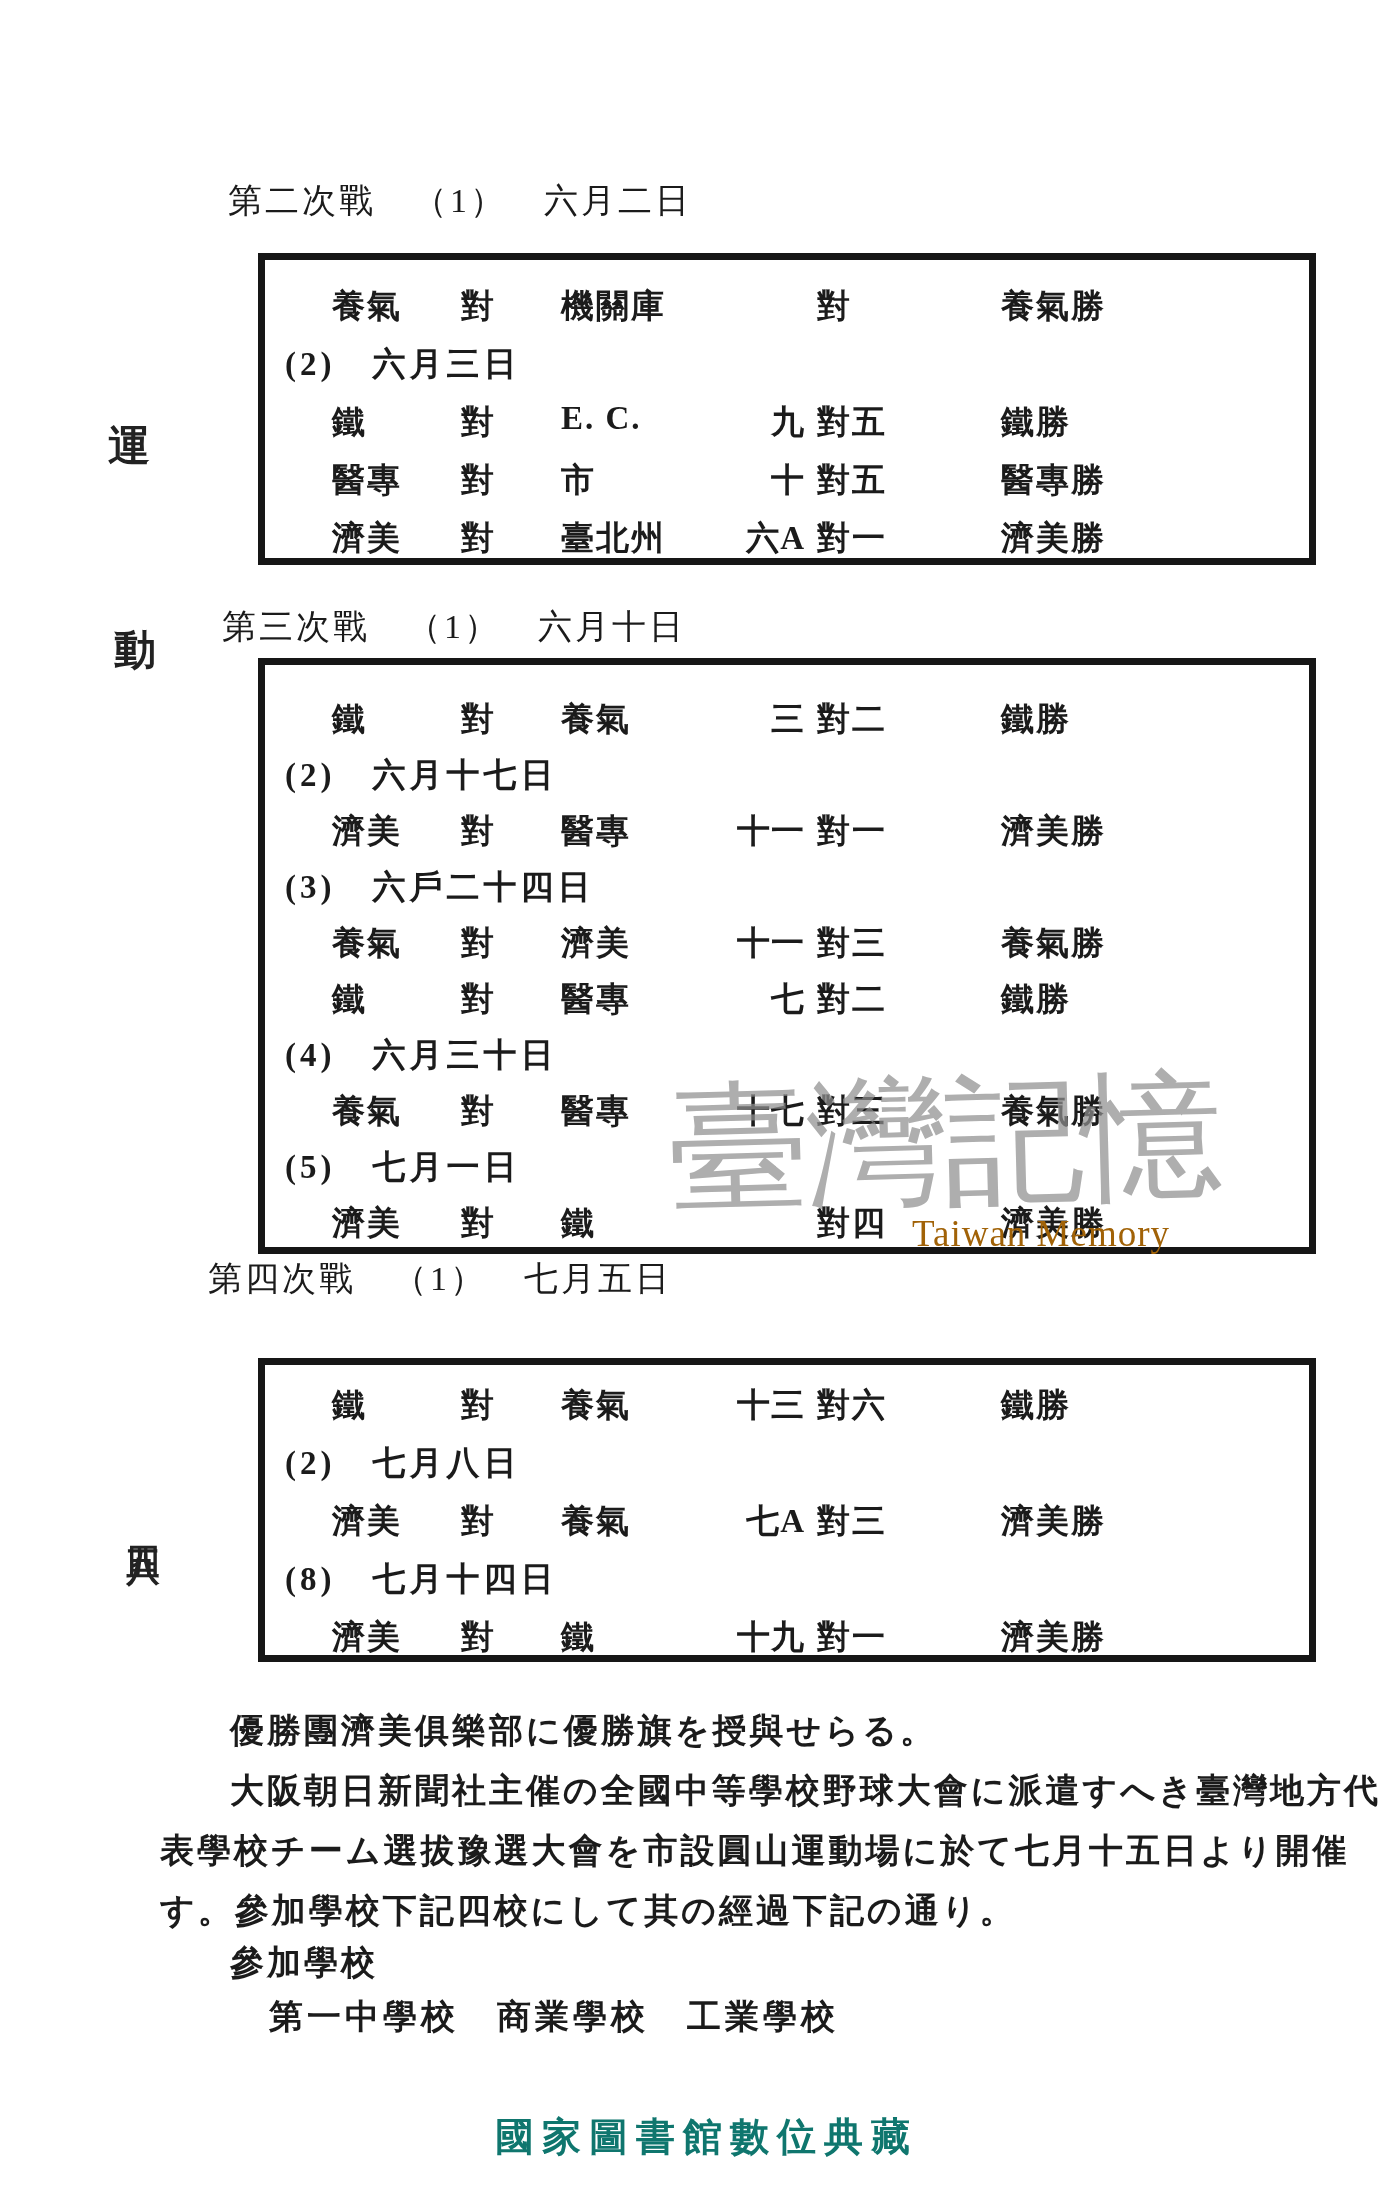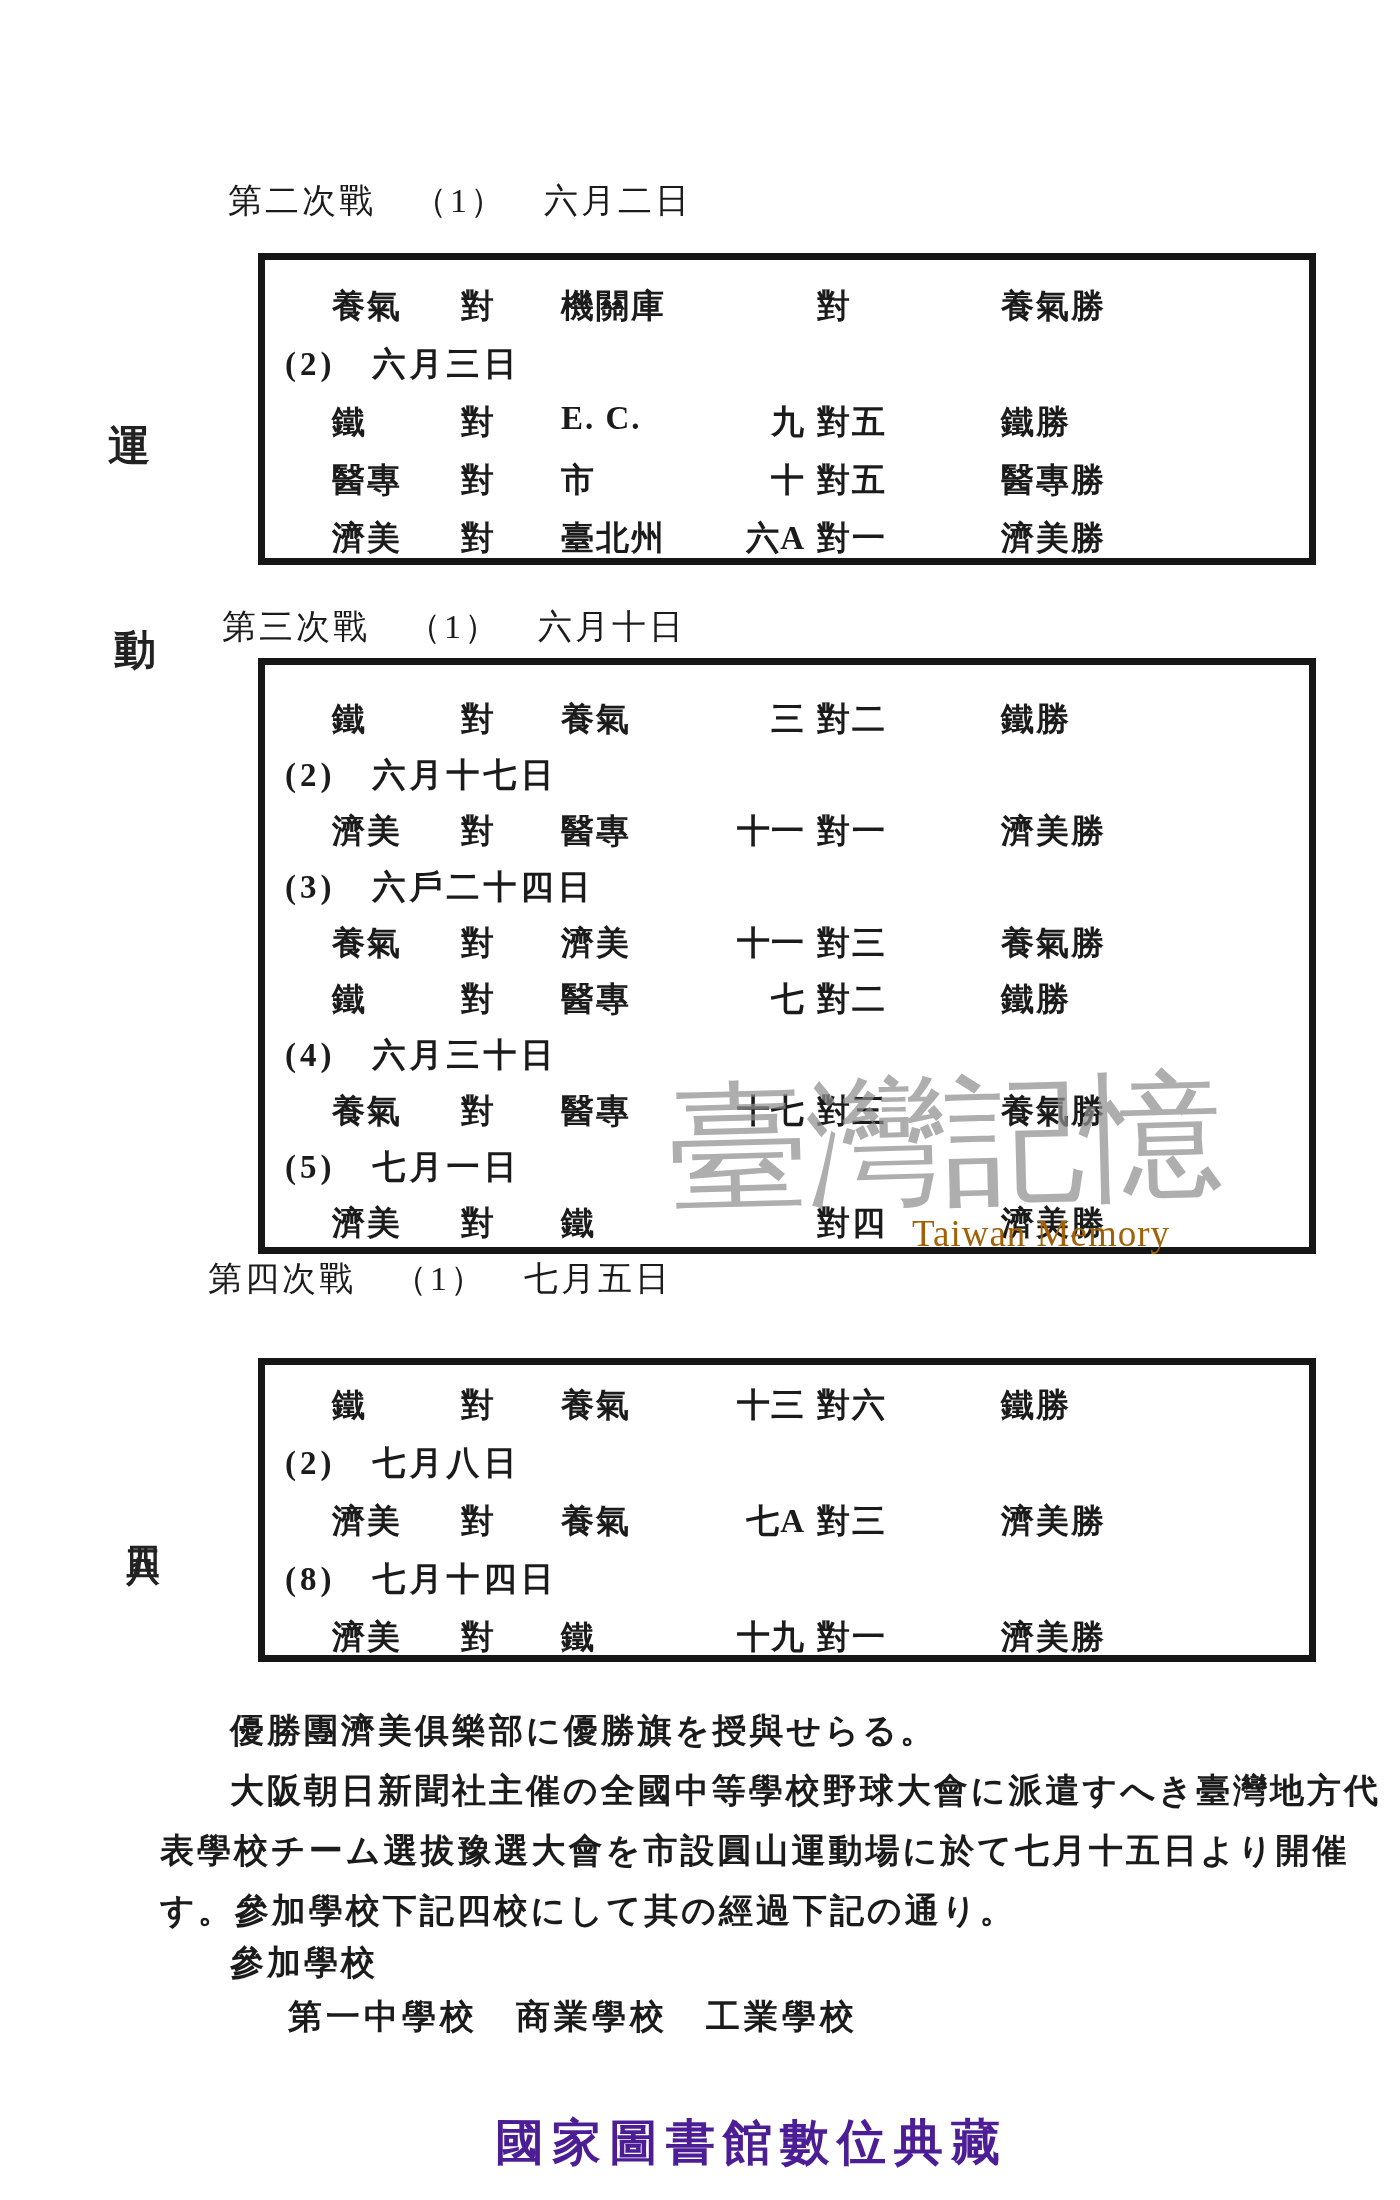--- a/index.html
+++ b/index.html
@@ -42,21 +42,21 @@
   
   .para{
     position:absolute;font-size:34px;font-weight:bold;
     letter-spacing:3px;white-space:nowrap;
   }
   #para-0{left:230px;top:1708px;}
   #para-1{left:230px;top:1768px;}
   #para-2{left:160px;top:1828px;}
   #para-3{left:160px;top:1888px;}
   #para-4{left:230px;top:1940px;}
-  #para-5{left:288px;top:1994px;letter-spacing:4px;}
+  #para-5{left:269px;top:1994px;letter-spacing:4px;}
   
   .margin-char{
     position:absolute;font-size:42px;font-weight:bold;color:#222;
   }
   #margin-char-1{left:108px;top:418px;}
   #margin-char-2{left:114px;top:622px;}
   #page-number{
     position:absolute;left:120px;top:1520px;
     writing-mode:vertical-rl;text-orientation:upright;
     font-size:33px;font-weight:bold;letter-spacing:4px;color:#222;
@@ -69,21 +69,21 @@
     transform:rotate(-1.5deg);white-space:nowrap;
     font-family:"DejaVu Serif",serif;
   }
   #wm-latin{
     position:absolute;left:900px;top:1212px;
     font-size:37px;color:#a16207;letter-spacing:1px;
     font-family:Liberation Serif, serif;white-space:nowrap;margin-left:12px;
   }
   #wm-footer{
     position:absolute;left:495px;top:2110px;
-    font-size:49px;color:#4c1d95;letter-spacing:8px;
+    font-size:39px;color:#0f766e;letter-spacing:8px;
     font-weight:bold;white-space:nowrap;text-align:center;
   }
 </style>
 </head>
 <body>
 
 <div id="margin-char-1" class="margin-char">運</div>
 <div id="margin-char-2" class="margin-char">動</div>
 <div id="page-number">四五八</div>
 

